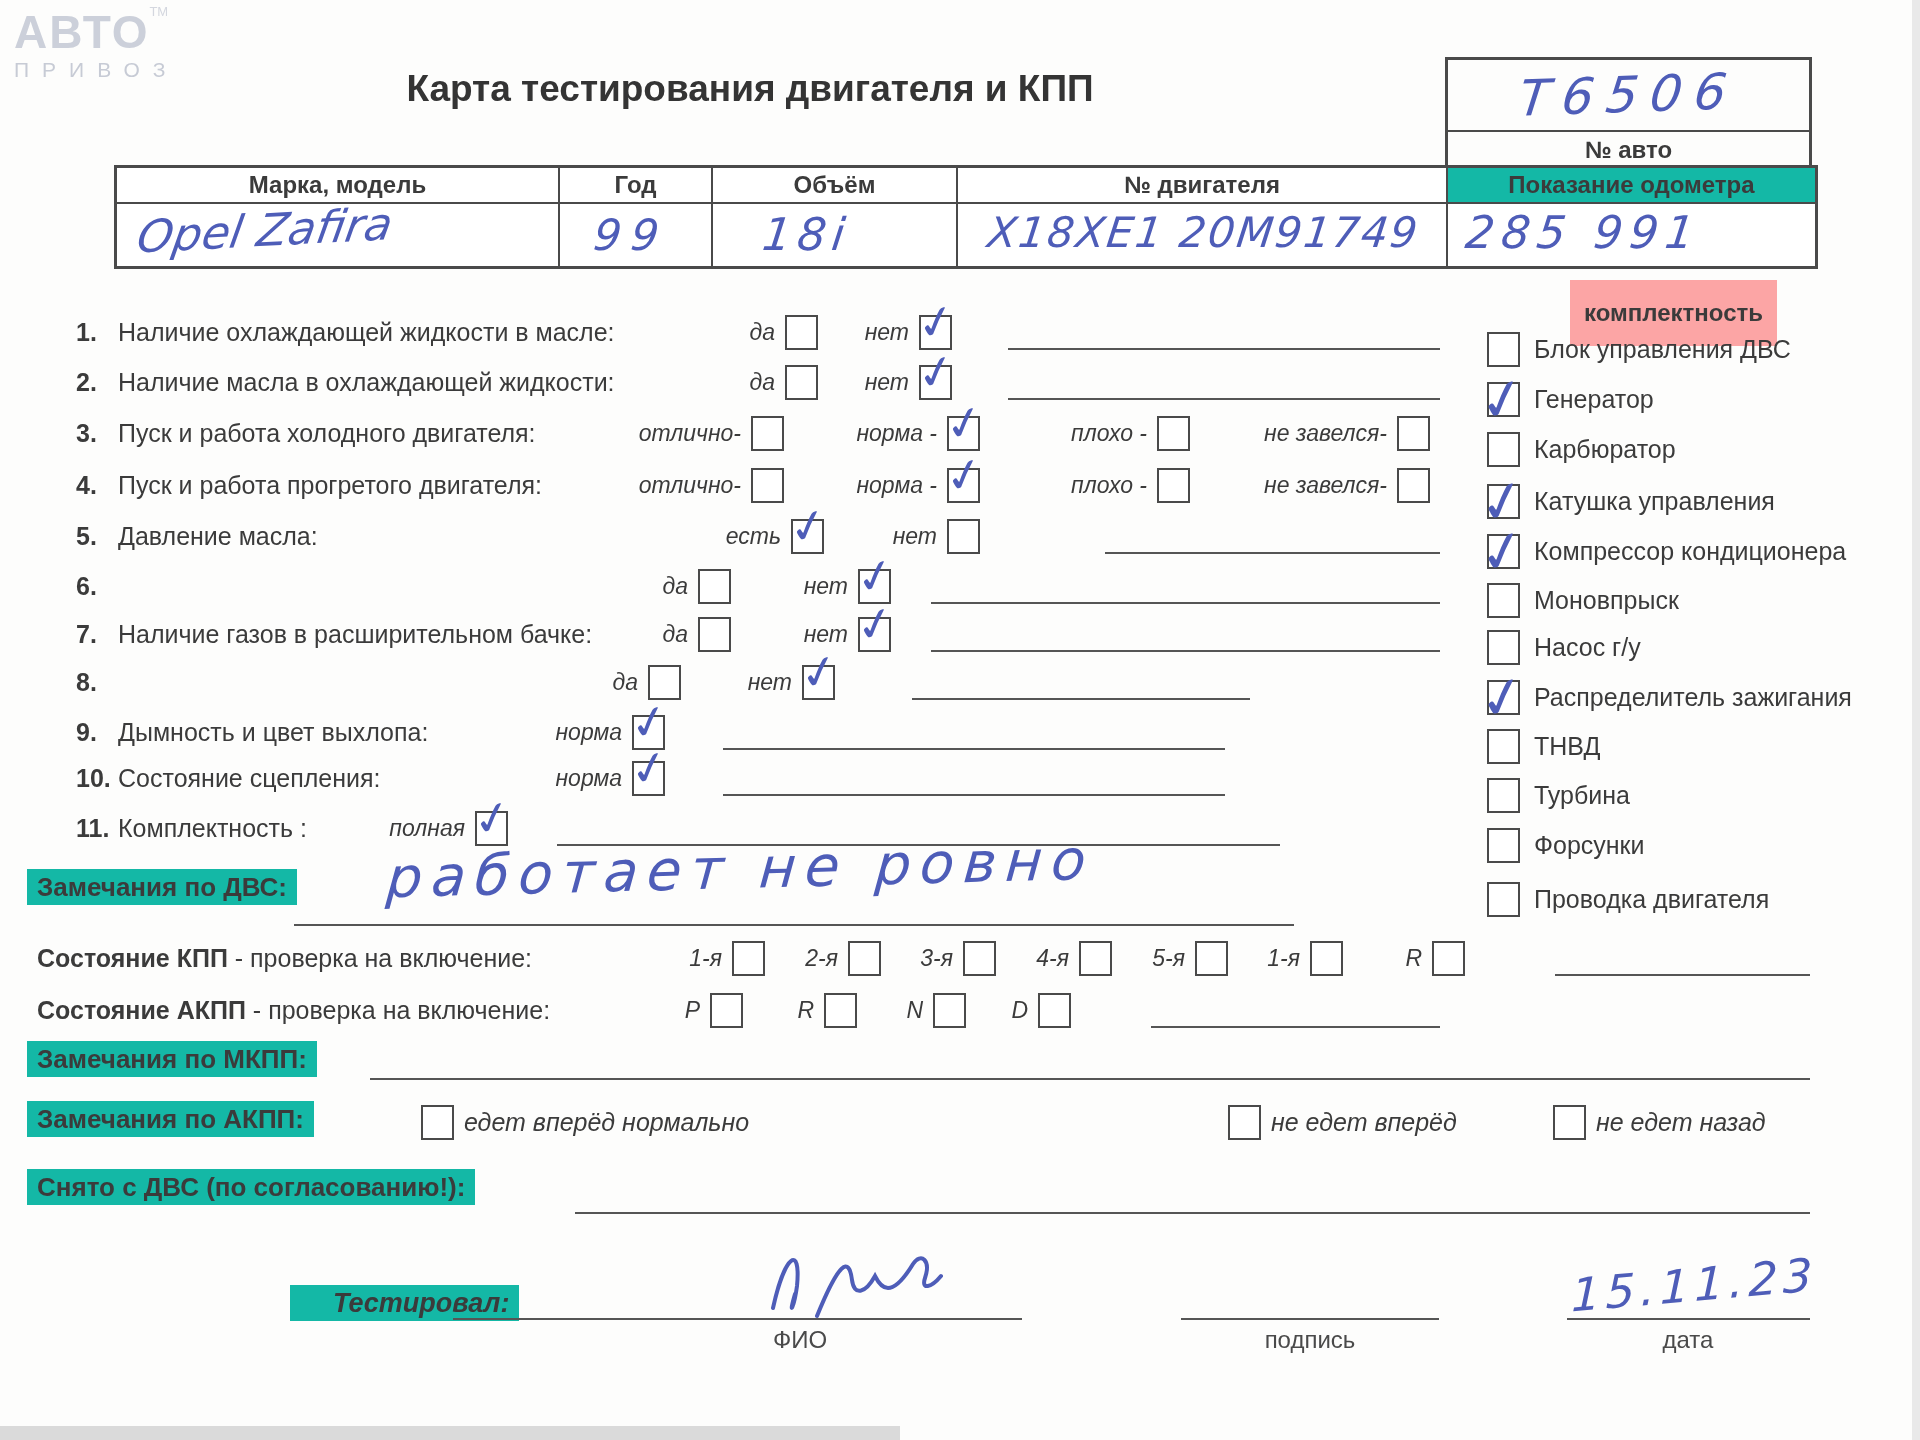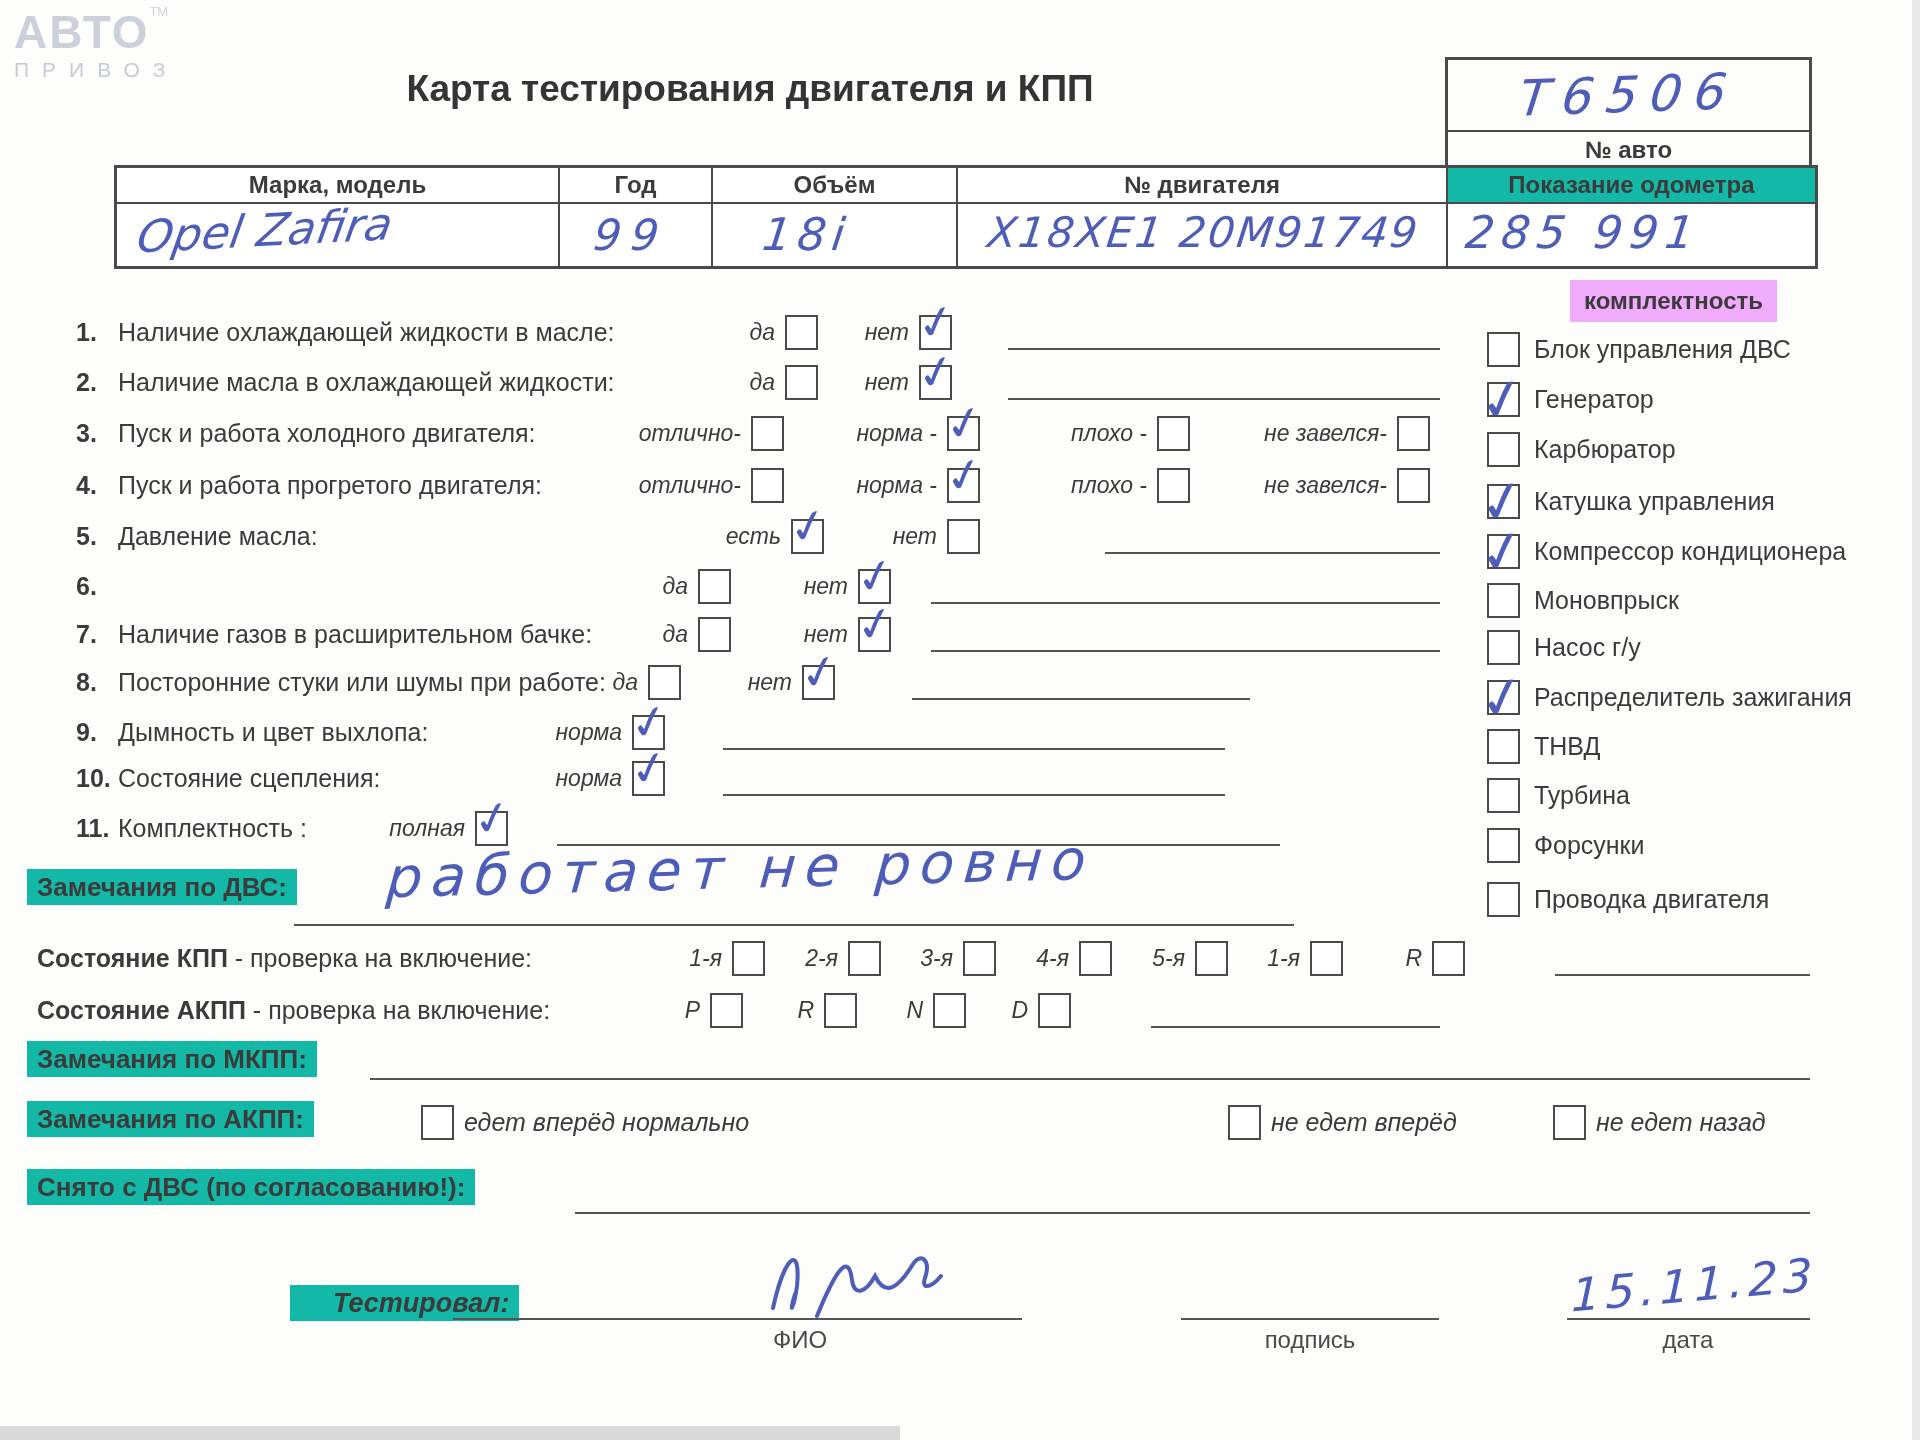--- a/index.html
+++ b/index.html
@@ -49,22 +49,22 @@
   .num{position:absolute;left:76px;font-weight:bold;font-size:25px;line-height:44px;}
   .clabel{position:absolute;left:118px;font-size:25px;line-height:44px;white-space:nowrap;}
   .opt{position:absolute;top:0;height:44px;display:flex;align-items:center;gap:10px;}
   .olab{font-style:italic;font-size:23px;white-space:nowrap;}
   .box{width:33px;height:35px;border:2.5px solid #4a4a4a;background:#fff;position:relative;flex:none;box-sizing:border-box;}
   .box.checked::after{content:"✓";position:absolute;left:-4px;top:-18px;font-size:46px;line-height:1;
         color:#4e5db8;font-family:"DejaVu Sans",sans-serif;font-weight:bold;transform:rotate(-12deg);}
   .wline{position:absolute;top:38px;height:0;border-bottom:2.5px solid #555;}
 
   
-  .komp-title{position:absolute;left:1570px;top:280px;background:#f0abfc;
-              font-weight:bold;font-size:24px;padding:7px 14px;text-align:right;}
+  .komp-title{position:absolute;left:1570px;top:280px;background:#fca5a5;
+              font-weight:bold;font-size:24px;padding:19px 14px;text-align:right;}
   .kitem{position:absolute;left:1487px;height:38px;display:flex;align-items:center;gap:14px;}
   .kitem .klabel{font-size:25px;white-space:nowrap;}
   .kitem .box.checked::after{font-size:56px;left:-10px;top:-12px;}
 
   
   .glab{background:#14b8a6;padding:3px 10px;font-weight:bold;font-size:26px;white-space:nowrap;}
   .secl{position:absolute;left:27px;top:4px;}
   .kpl{position:absolute;left:37px;font-size:25px;line-height:44px;white-space:nowrap;}
   .aopt{position:absolute;top:0;height:44px;display:flex;align-items:center;gap:10px;}
   .aolab{font-style:italic;font-size:25px;white-space:nowrap;}
@@ -230,21 +230,20 @@
       </span>
     <span class="opt" style="right:1029px">
         <i class="olab">нет</i>
         <span class="box checked"></span>
       </span>
     <span class="wline" style="left:931px;width:509px"></span>
   </div>
 
   <div class="crow" style="top:660px">
     <span class="num">8.</span>
-    <span class="clabel">Посторонние стуки или шумы при работе:</span>
     <span class="opt" style="right:1239px">
         <i class="olab">да</i>
         <span class="box"></span>
       </span>
     <span class="opt" style="right:1085px">
         <i class="olab">нет</i>
         <span class="box checked"></span>
       </span>
     <span class="wline" style="left:912px;width:338px"></span>
   </div>

